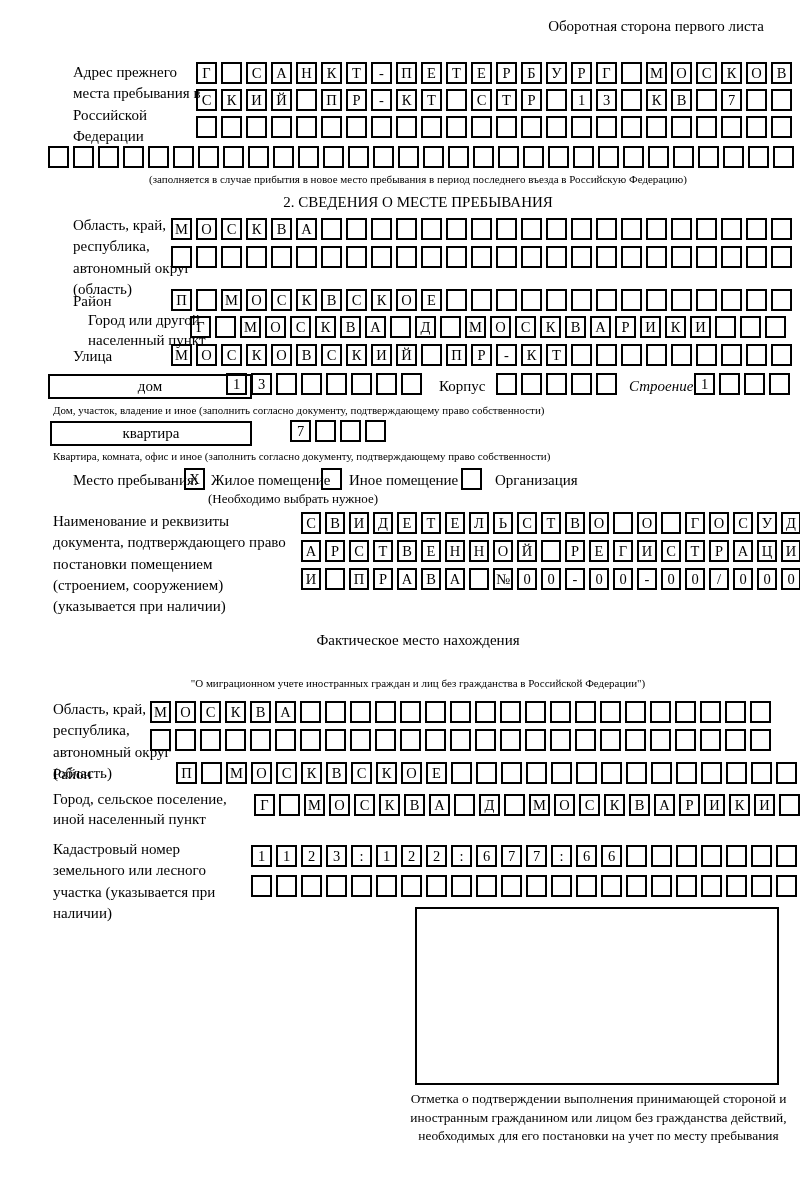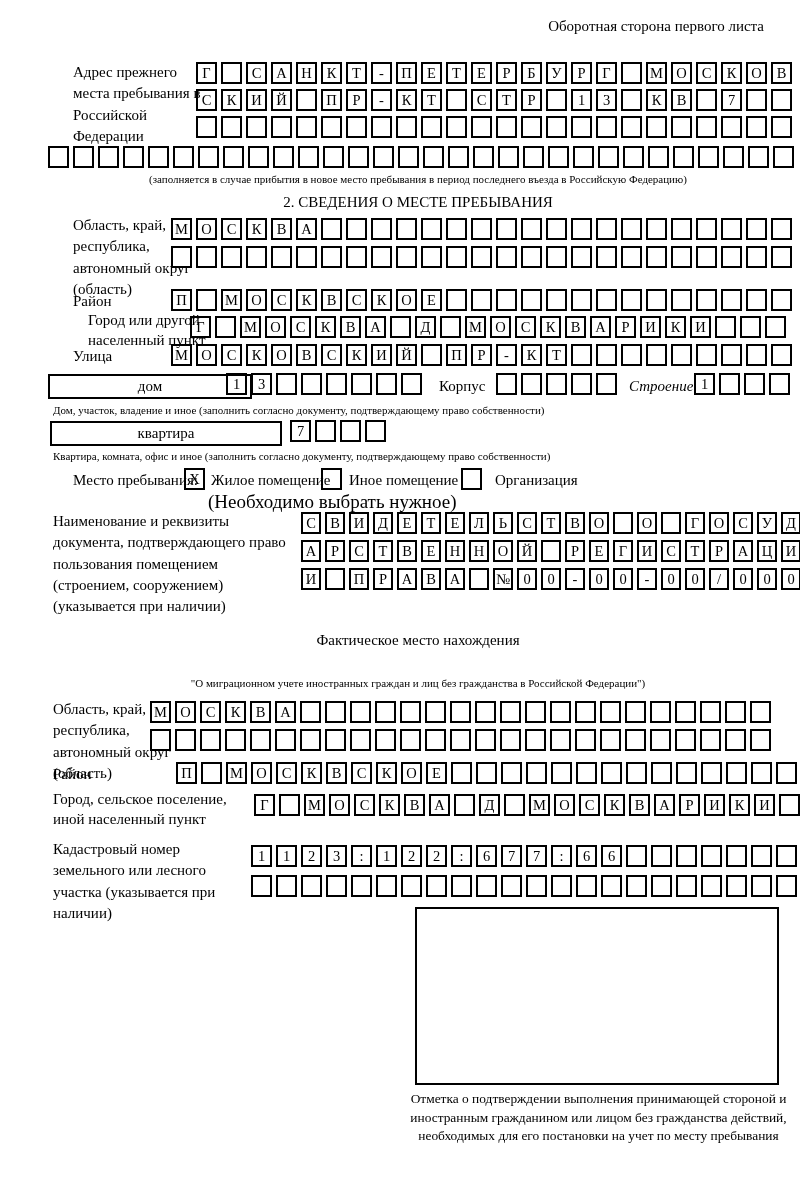--- a/index.html
+++ b/index.html
@@ -34,28 +34,28 @@
   .city1-r{top:316px;left:172px;}
   .str-label{top:346px;left:55px;}
   .str-r{top:344px;left:153px;}
   .house-box{top:374px;left:30px;width:204px;}
   .house-cells{top:373px;left:208px;}
   .korpus-label{top:376px;left:421px;}
   .korpus-cells{top:373px;left:478px;}
   .stroenie-label{top:376px;left:611px;font-style:italic;}
   .stroenie-cells{top:373px;left:676px;}
   .house-cap{top:404px;left:35px;}
-  .apt-box{top:421px;left:32px;width:232px;}
+  .apt-box{top:421px;left:32px;width:202px;}
   .apt-cells{top:420px;left:272px;}
   .apt-cap{top:450px;left:35px;}
   .stay-label{top:470px;left:55px;}
   .stay-c1{top:468px;left:166px;} .stay-o1{top:470px;left:193px;}
   .stay-c2{top:468px;left:303px;} .stay-o2{top:470px;left:331px;}
   .stay-c3{top:468px;left:443px;} .stay-o3{top:470px;left:477px;}
-  .stay-note{top:491px;left:190px;font-size:19px;}
+  .stay-note{top:491px;left:190px;font-size:13px;}
   .doc-label{top:511px;left:35px;width:238px;}
   .doc-r1{top:512px;left:283px;} .doc-r2{top:540px;left:283px;} .doc-r3{top:568px;left:283px;}
   .act-title{top:632px;}
   .act-cap1{top:658px;} .act-cap2{top:677px;}
   .reg2-label{top:699px;left:35px;width:158px;}
   .reg2-r1{top:701px;left:132px;} .reg2-r2{top:729px;left:132px;}
   .dis2-label{top:764px;left:35px;}
   .dis2-r{top:762px;left:158px;}
   .city2-label{top:790px;left:35px;width:200px;line-height:1.3;}
   .city2-r{top:794px;left:236px;}
@@ -377,21 +377,21 @@
   <div class="abs grid stay-c2">
       <span class="cell"></span>
     </div>
   <div class="abs lbl stay-o2">Иное помещение</div>
   <div class="abs grid stay-c3">
       <span class="cell"></span>
     </div>
   <div class="abs lbl stay-o3">Организация</div>
   <div class="abs stay-note">(Необходимо выбрать нужное)</div>
 
-  <div class="abs lbl doc-label">Наименование и реквизиты документа, подтверждающего право пользования помещением (строением, сооружением) (указывается при наличии)</div>
+  <div class="abs lbl doc-label">Наименование и реквизиты документа, подтверждающего право постановки помещением (строением, сооружением) (указывается при наличии)</div>
   <div class="abs grid tight doc-r1">
       <span class="cell">С</span>
       <span class="cell">В</span>
       <span class="cell">И</span>
       <span class="cell">Д</span>
       <span class="cell">Е</span>
       <span class="cell">Т</span>
       <span class="cell">Е</span>
       <span class="cell">Л</span>
       <span class="cell">Ь</span>

